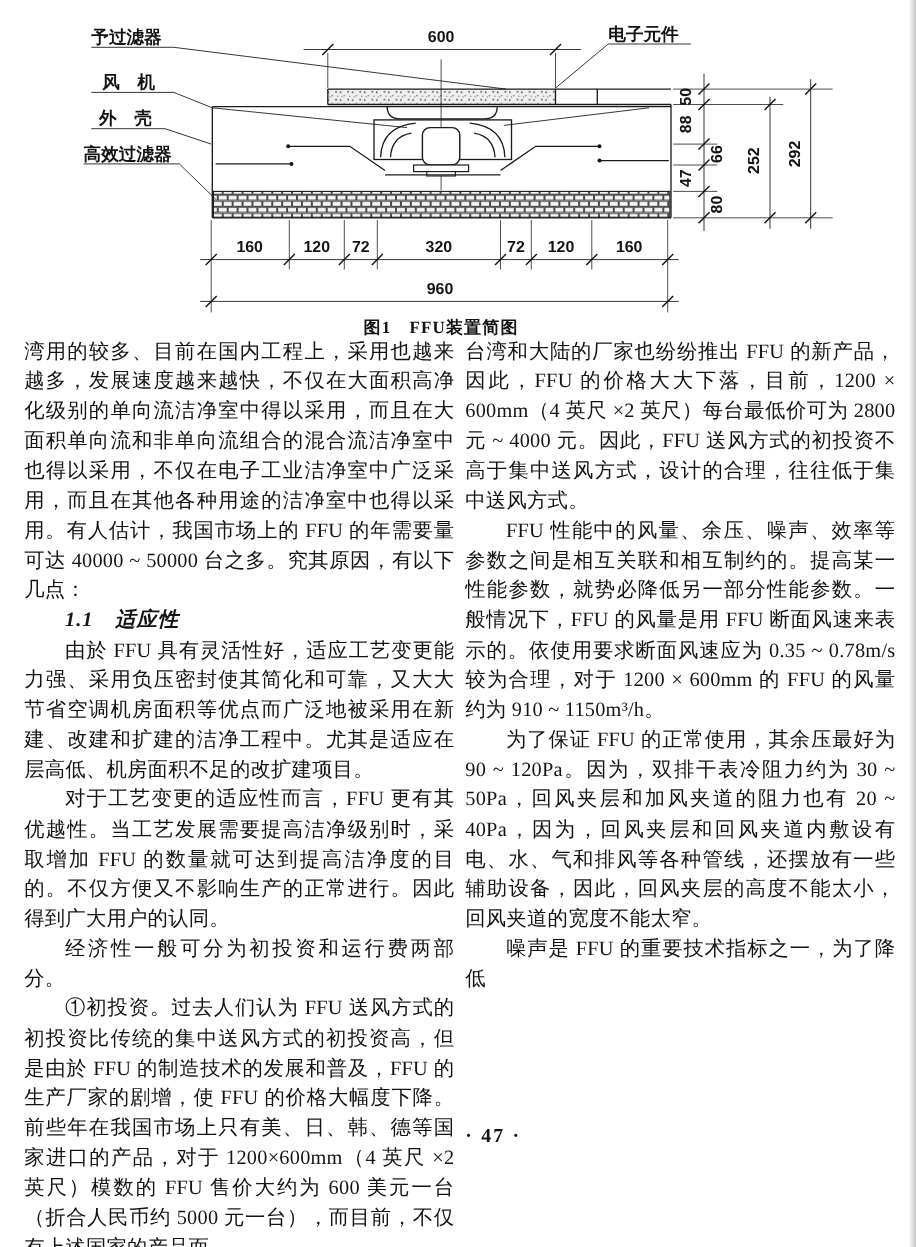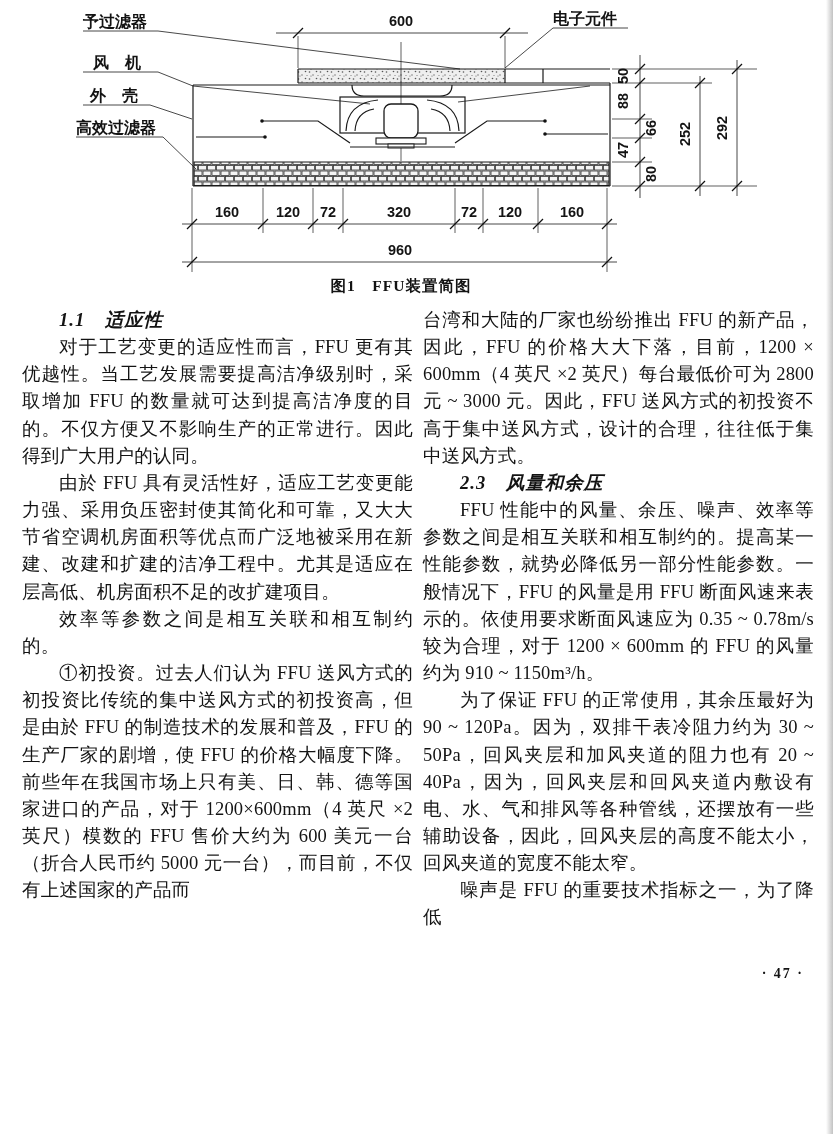--- a/index.html
+++ b/index.html
@@ -1,31 +1,31 @@
 <!DOCTYPE html>
 <html><head>
 <meta charset="utf-8">
 <style>
   html,body{margin:0;padding:0;}
   body{width:833px;height:1134px;background:#ffffff;position:relative;overflow:hidden;
        font-family:"Liberation Serif","DejaVu Serif",serif;color:#131313;}
   .page{position:absolute;inset:0;background:#fff;}
   .scan-edge{position:absolute;top:0;right:0;width:7px;height:1134px;
        background:linear-gradient(to right,rgba(0,0,0,0),rgba(120,120,120,.45));}
-  .figure-wrap{position:absolute;left:0;top:0;width:833px;height:300px;}
+  .figure-wrap{position:absolute;left:0;top:12px;width:833px;height:300px;}
   .col{position:absolute;top:307px;width:391px;font-size:18.5px;line-height:27.15px;
        text-align:justify;letter-spacing:.2px;}
   .col-left{left:22px;}
   .col-right{left:423px;}
   .col p{margin:0;padding:0;}
   .p-indent{text-indent:2em;}
   .p-flush{text-indent:0;}
   .p-head{text-indent:2em;font-weight:bold;font-style:italic;letter-spacing:1px;}
-  .page-number{position:absolute;left:423px;top:966px;width:391px;text-align:right;
-       padding-right:10px;box-sizing:border-box;font-size:14px;letter-spacing:2px;font-weight:bold;}
+  .page-number{position:absolute;left:423px;top:1022px;width:391px;text-align:left;
+       padding-right:10px;box-sizing:border-box;font-size:18px;letter-spacing:2px;font-weight:bold;}
   svg text{fill:#131313;}
   .cjk-label{font-family:"Liberation Serif","DejaVu Serif",serif;font-weight:bold;font-size:16px;}
   .dim-num{font-family:"Liberation Sans","DejaVu Sans",sans-serif;font-weight:bold;font-size:14.5px;}
   .cap{font-family:"Liberation Serif","DejaVu Serif",serif;font-weight:bold;font-size:15.5px;letter-spacing:1px;}
   .oline{stroke:#1a1a1a;stroke-width:1.2;fill:none;}
   .tline{stroke:#1a1a1a;stroke-width:.8;fill:none;}
   .xline{stroke:#1a1a1a;stroke-width:.7;fill:none;}
   .tick{stroke:#111;stroke-width:1.3;}
 </style>
 </head>
@@ -178,30 +178,30 @@
         <path class="tick" d="M187,267 L197,257"></path>
         <path class="tick" d="M602,267 L612,257"></path>
         <text class="dim-num" x="400" y="255" text-anchor="middle">960</text>
       </g>
 
       <text class="cap" x="401" y="291" text-anchor="middle">图1　FFU装置简图</text>
     </svg>
   </div>
 
   <div class="col col-left">
+    <p class="p-flush">湾用的较多、目前在国内工程上，采用也越来越多，发展速度越来越快，不仅在大面积高净化级别的单向流洁净室中得以采用，而且在大面积单向流和非单向流组合的混合流洁净室中也得以采用，不仅在电子工业洁净室中广泛采用，而且在其他各种用途的洁净室中也得以采用。有人估计，我国市场上的 FFU 的年需要量可达 40000 ~ 50000 台之多。究其原因，有以下几点：</p>
     <p class="p-head">1.1　适应性</p>
+    <p class="p-indent">由於 FFU 具有灵活性好，适应工艺变更能力强、采用负压密封使其简化和可靠，又大大节省空调机房面积等优点而广泛地被采用在新建、改建和扩建的洁净工程中。尤其是适应在层高低、机房面积不足的改扩建项目。</p>
     <p class="p-indent">对于工艺变更的适应性而言，FFU 更有其优越性。当工艺发展需要提高洁净级别时，采取增加 FFU 的数量就可达到提高洁净度的目的。不仅方便又不影响生产的正常进行。因此得到广大用户的认同。</p>
-    <p class="p-indent">由於 FFU 具有灵活性好，适应工艺变更能力强、采用负压密封使其简化和可靠，又大大节省空调机房面积等优点而广泛地被采用在新建、改建和扩建的洁净工程中。尤其是适应在层高低、机房面积不足的改扩建项目。</p>
-    <p class="p-indent">效率等参数之间是相互关联和相互制约的。</p>
+    <p class="p-indent">经济性一般可分为初投资和运行费两部分。</p>
     <p class="p-indent">①初投资。过去人们认为 FFU 送风方式的初投资比传统的集中送风方式的初投资高，但是由於 FFU 的制造技术的发展和普及，FFU 的生产厂家的剧增，使 FFU 的价格大幅度下降。前些年在我国市场上只有美、日、韩、德等国家进口的产品，对于 1200×600mm（4 英尺 ×2 英尺）模数的 FFU 售价大约为 600 美元一台（折合人民币约 5000 元一台），而目前，不仅有上述国家的产品而</p>
   </div>
 
   <div class="col col-right">
-    <p class="p-flush">台湾和大陆的厂家也纷纷推出 FFU 的新产品，因此，FFU 的价格大大下落，目前，1200 × 600mm（4 英尺 ×2 英尺）每台最低价可为 2800 元 ~ 3000 元。因此，FFU 送风方式的初投资不高于集中送风方式，设计的合理，往往低于集中送风方式。</p>
-    <p class="p-head">2.3　风量和余压</p>
+    <p class="p-flush">台湾和大陆的厂家也纷纷推出 FFU 的新产品，因此，FFU 的价格大大下落，目前，1200 × 600mm（4 英尺 ×2 英尺）每台最低价可为 2800 元 ~ 4000 元。因此，FFU 送风方式的初投资不高于集中送风方式，设计的合理，往往低于集中送风方式。</p>
     <p class="p-indent">FFU 性能中的风量、余压、噪声、效率等参数之间是相互关联和相互制约的。提高某一性能参数，就势必降低另一部分性能参数。一般情况下，FFU 的风量是用 FFU 断面风速来表示的。依使用要求断面风速应为 0.35 ~ 0.78m/s 较为合理，对于 1200 × 600mm 的 FFU 的风量约为 910 ~ 1150m³/h。</p>
     <p class="p-indent">为了保证 FFU 的正常使用，其余压最好为 90 ~ 120Pa。因为，双排干表冷阻力约为 30 ~ 50Pa，回风夹层和加风夹道的阻力也有 20 ~ 40Pa，因为，回风夹层和回风夹道内敷设有电、水、气和排风等各种管线，还摆放有一些辅助设备，因此，回风夹层的高度不能太小，回风夹道的宽度不能太窄。</p>
     <p class="p-indent">噪声是 FFU 的重要技术指标之一，为了降低</p>
   </div>
 
   <div class="page-number">· 47 ·</div>
 
   <div class="scan-edge"></div>
 </div>
 

